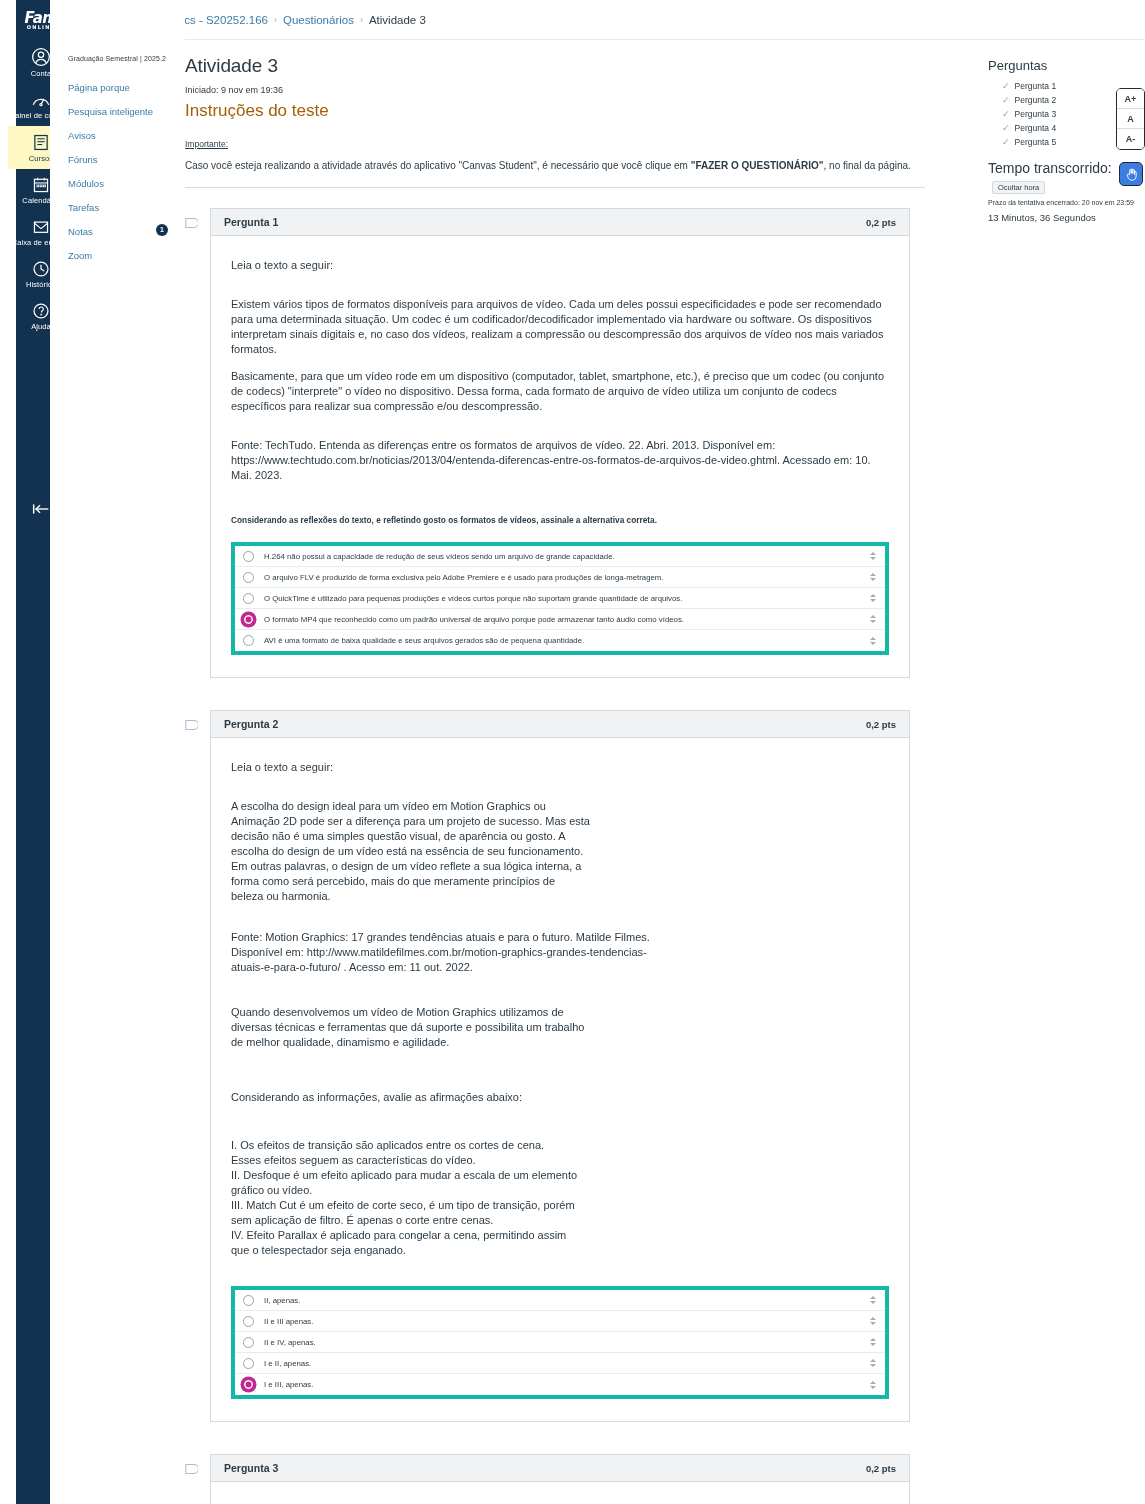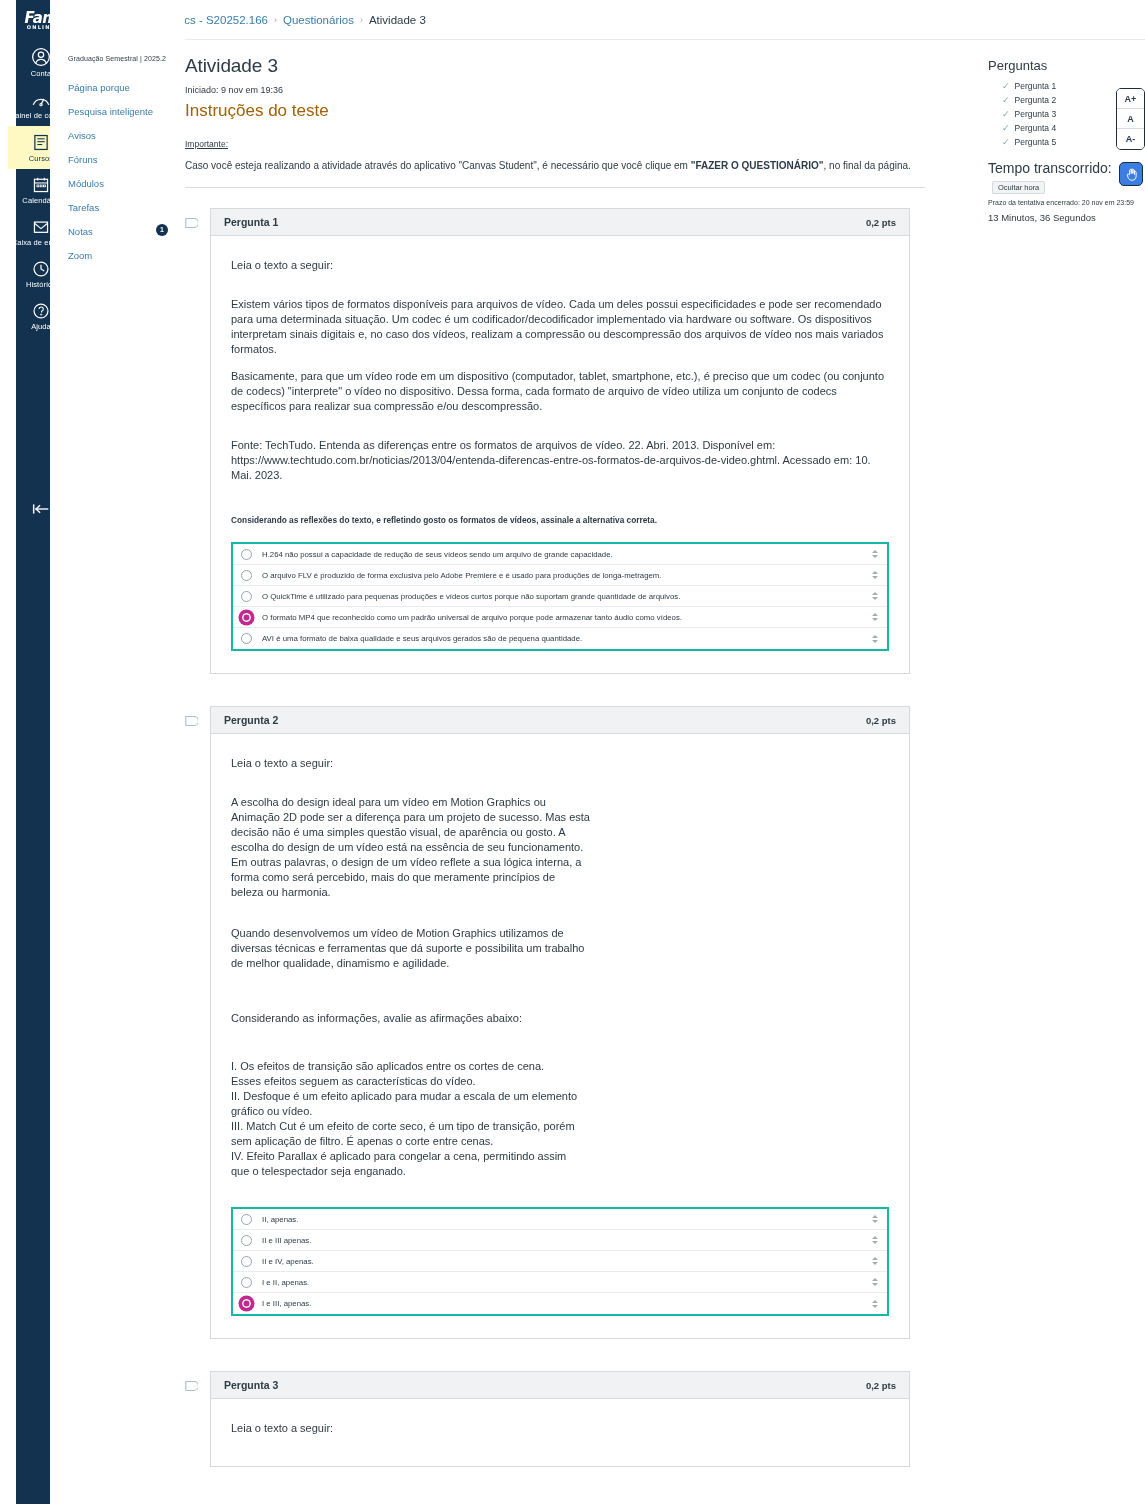--- a/index.html
+++ b/index.html
@@ -161,21 +161,21 @@
     font-size: 11px; line-height: 15px; color: #2d3b45;
     margin: 0 0 12px 0;
   }
   .q-text.spaced { margin-bottom: 24px; }
   .q-prompt {
     font-size: 8.3px; line-height: 15px; color: #2d3b45;
     font-weight: 700; margin: 0 0 14px 0;
   }
 
   
-  .answers { border: 2px solid #14b8a6; margin: 0 0 16px 0; }
+  .answers { border: 4px solid #14b8a6; margin: 0 0 16px 0; }
   .answer-row {
     display: flex; align-items: center;
     height: 21px;
     border-bottom: 1px solid #e9ecee;
     padding: 0 2px 0 8px;
     position: relative;
   }
   .answer-row:last-child { border-bottom: none; }
   .radio {
     width: 11px; height: 11px; border-radius: 50%;
@@ -465,20 +465,23 @@
       </div>
       <div class="q-body">
         <p class="q-text spaced">Leia o texto a seguir:</p>
         <p class="q-text" style="white-space:pre-line;margin-bottom:26px">A escolha do design ideal para um vídeo em Motion Graphics ou
 Animação 2D pode ser a diferença para um projeto de sucesso. Mas esta
 decisão não é uma simples questão visual, de aparência ou gosto. A
 escolha do design de um vídeo está na essência de seu funcionamento.
 Em outras palavras, o design de um vídeo reflete a sua lógica interna, a
 forma como será percebido, mais do que meramente princípios de
 beleza ou harmonia.</p>
+        <p class="q-text" style="white-space:pre-line;margin-bottom:30px">Fonte: Motion Graphics: 17 grandes tendências atuais e para o futuro. Matilde Filmes.
+Disponível em: http://www.matildefilmes.com.br/motion-graphics-grandes-tendencias-
+atuais-e-para-o-futuro/ . Acesso em: 11 out. 2022.</p>
         <p class="q-text" style="white-space:pre-line;margin-bottom:40px">Quando desenvolvemos um vídeo de Motion Graphics utilizamos de
 diversas técnicas e ferramentas que dá suporte e possibilita um trabalho
 de melhor qualidade, dinamismo e agilidade.</p>
         <p class="q-text" style="margin-bottom:33px">Considerando as informações, avalie as afirmações abaixo:</p>
         <p class="q-text" style="white-space:pre-line;margin-bottom:28px">I. Os efeitos de transição são aplicados entre os cortes de cena.
 Esses efeitos seguem as características do vídeo.
 II. Desfoque é um efeito aplicado para mudar a escala de um elemento
 gráfico ou vídeo.
 III. Match Cut é um efeito de corte seco, é um tipo de transição, porém
 sem aplicação de filtro. É apenas o corte entre cenas.

